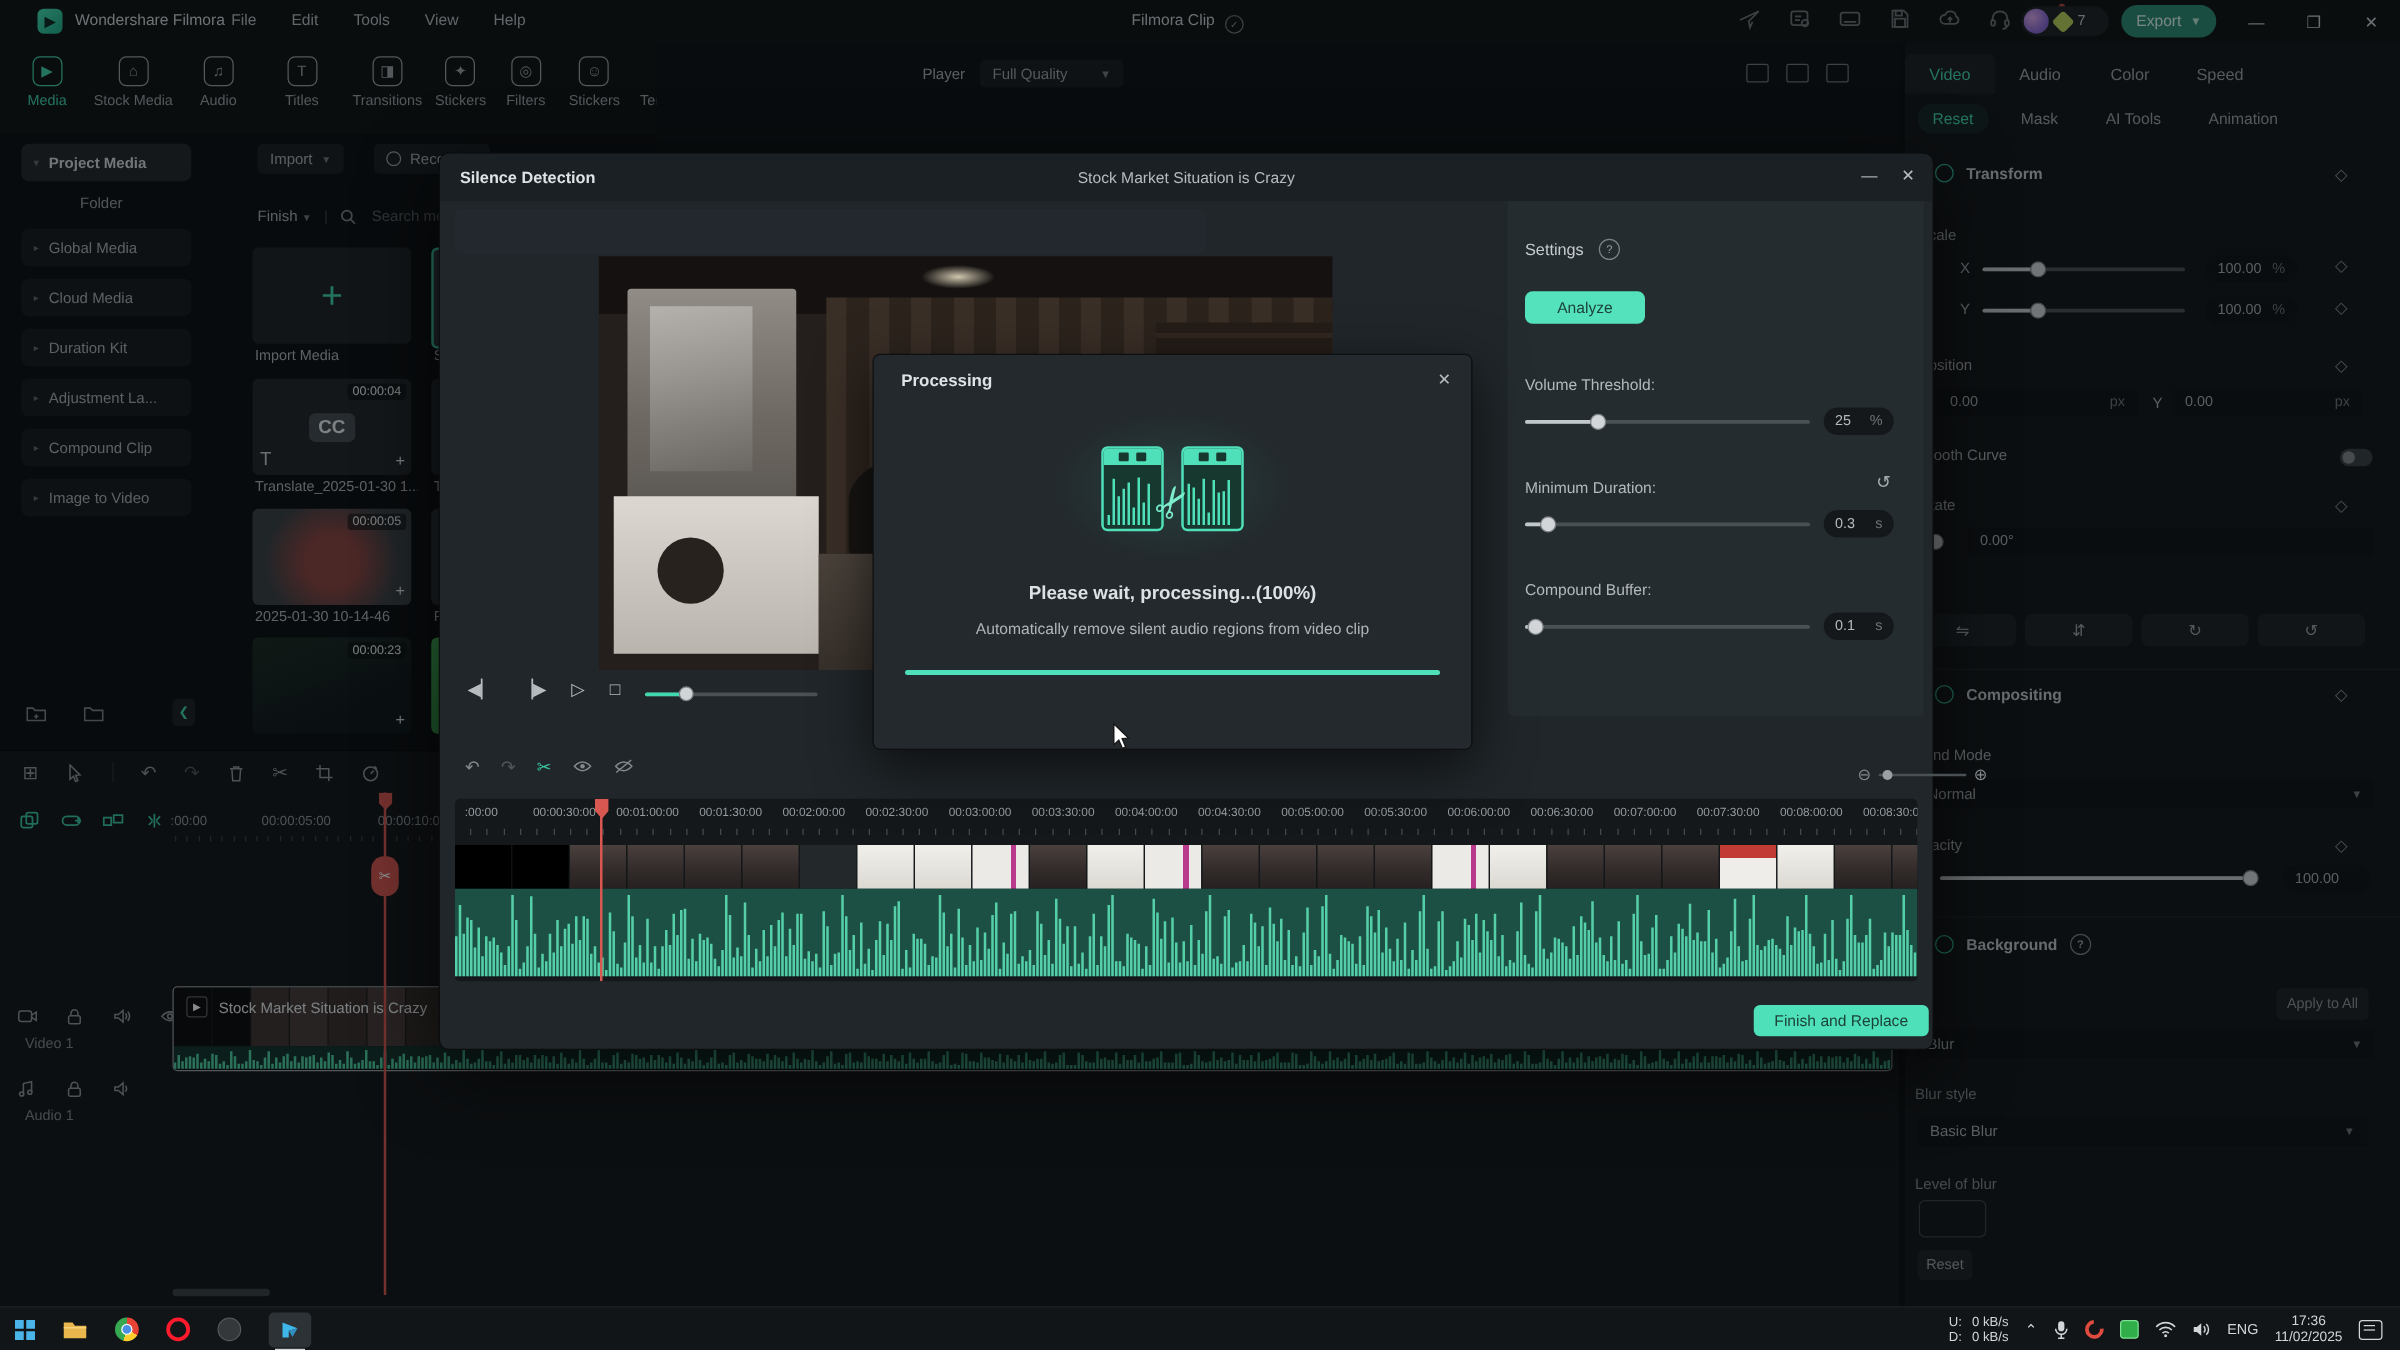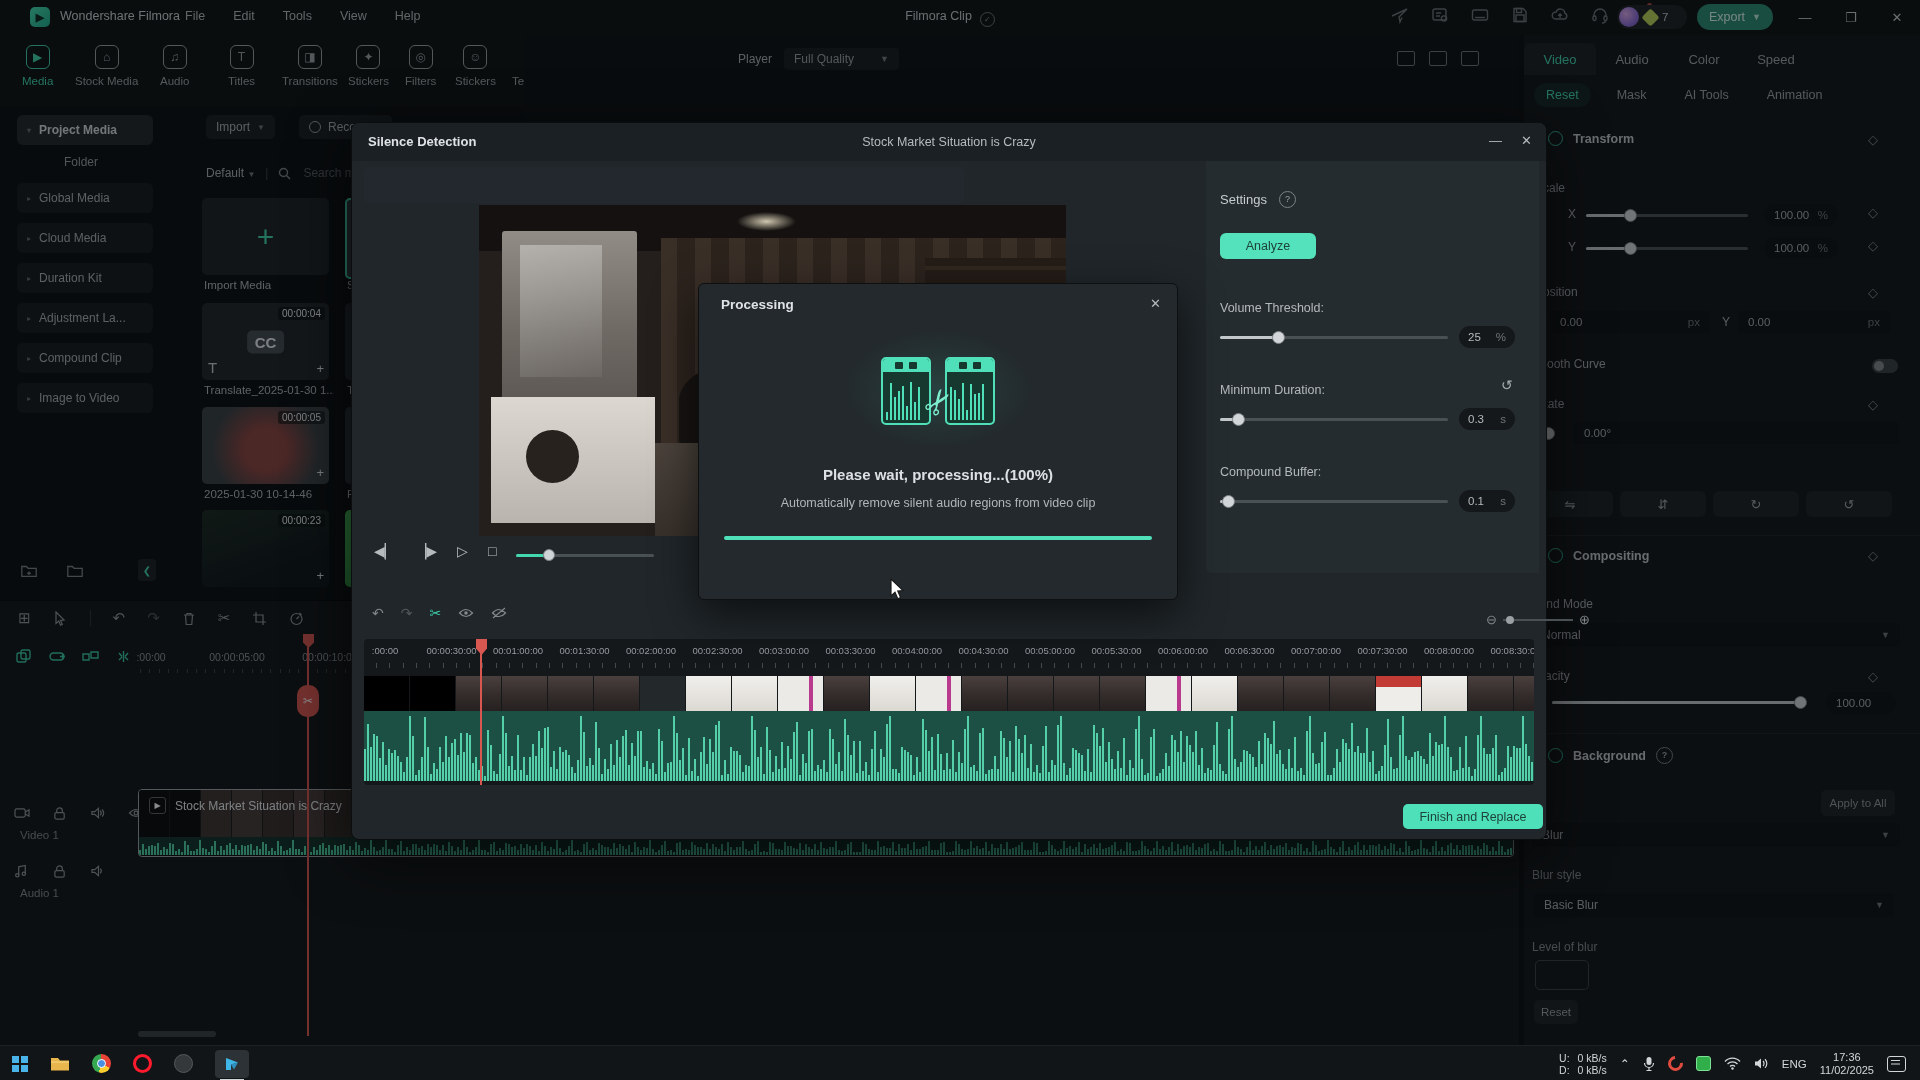--- a/index.html
+++ b/index.html
@@ -360,21 +360,21 @@
     <div class="mp-btn" style="left:27px;top:8px;">
       <span>Import</span>
         <span style="font-size:8px;color:#6f7578;">▼</span>
     </div>
     <div class="mp-btn" style="left:120px;top:8px;">
       <span style="width:10px;height:10px;border:1.5px solid #9aa0a3;border-radius:50%;display:inline-block;"></span>
       <span>Record</span>
         <span style="font-size:8px;color:#6f7578;">▼</span>
     </div>
     <div class="mp-row2">
-      <span><span>Default</span> <span style="font-size:8px;color:#6f7578;">▼</span></span>
+      <span><span>Finish</span> <span style="font-size:8px;color:#6f7578;">▼</span></span>
       <span class="sep">|</span>
       <svg width="13" height="13" viewBox="0 0 13 13">
           <circle cx="5.5" cy="5.5" r="4" stroke="#7c8285" fill="none" stroke-width="1.4"></circle>
           <path d="M8.5,8.5 L12,12" stroke="#7c8285" stroke-width="1.4"></path>
         </svg>
       <input placeholder="Search media" style="">
     </div>
 
     <div class="tile" style="left:23px;top:91px;background:#1d2327;">
       <div style="position:absolute;left:50%;top:50%;transform:translate(-50%,-50%);font-size:30px;color:#41d4ad;font-weight:300;">+</div>

